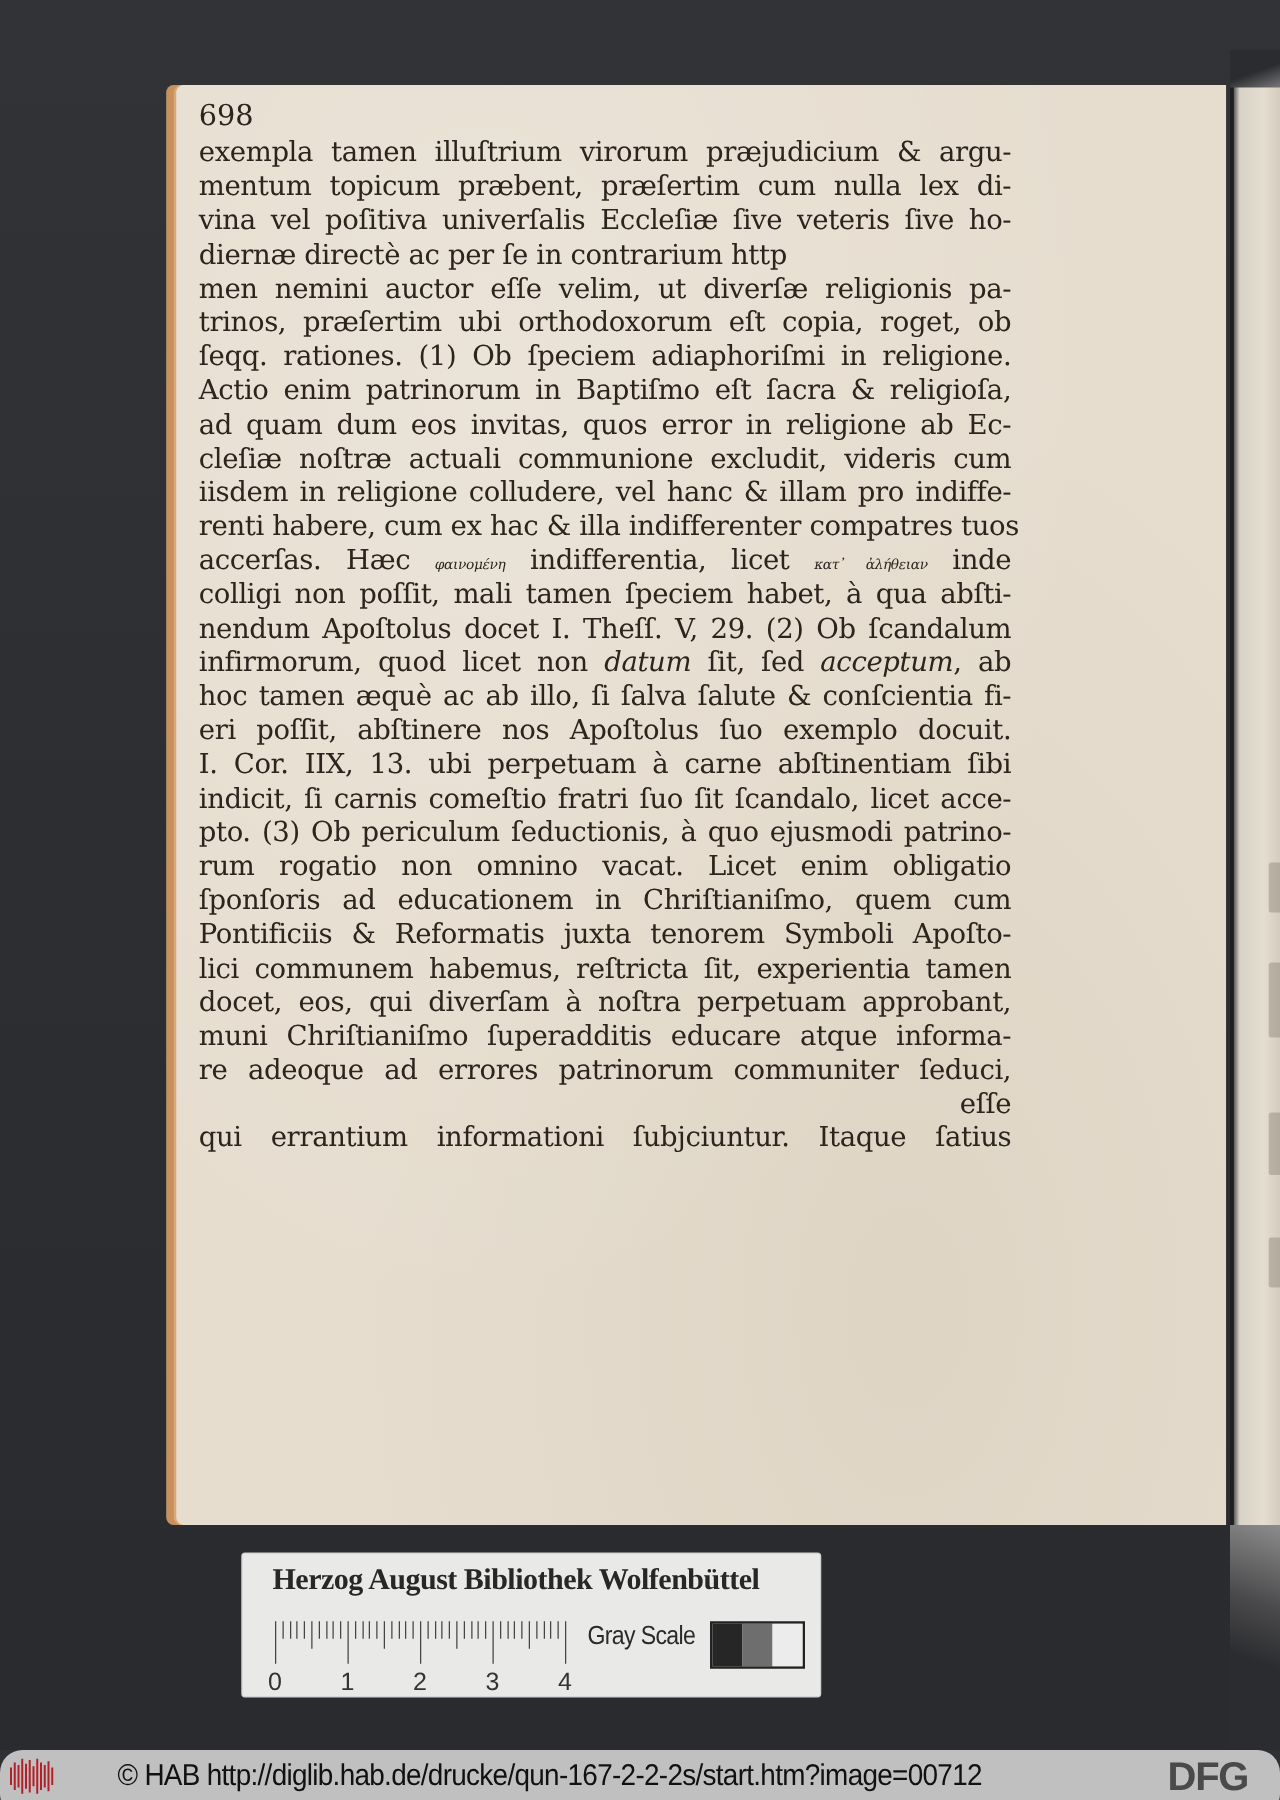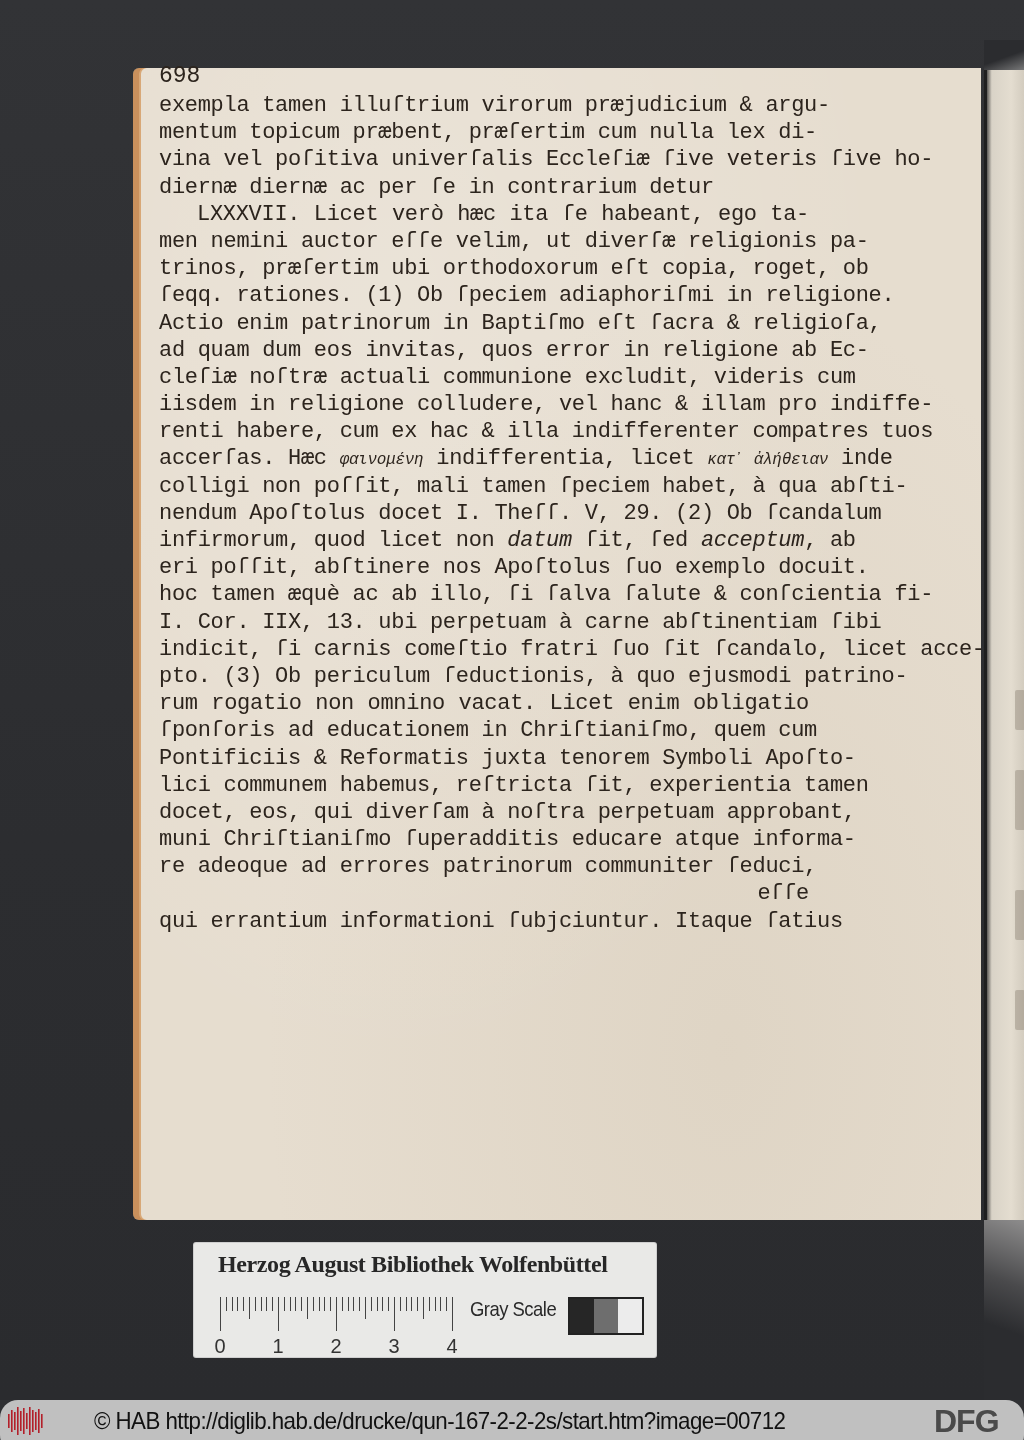--- a/index.html
+++ b/index.html
@@ -33,41 +33,40 @@
   .page {
     position: absolute; left: 133px; top: 68px; width: 848px; height: 1152px;
     background: #e6ddcf;
     background-image:
       radial-gradient(ellipse at 30% 20%, rgba(255,255,255,0.18), transparent 60%),
       radial-gradient(ellipse at 70% 85%, rgba(190,175,150,0.18), transparent 55%);
     border-radius: 6px 0 0 6px;
     box-shadow: inset 6px 0 0 #c9905c, inset 8px 0 0 #d8a877;
   }
   .page-text {
-    position: absolute; left: 159px; top: 60px; width: 650px;
+    position: absolute; left: 159px; top: 77px; width: 650px;
     color: #2c241d;
-    font-family: Liberation Mono, monospace;
   }
   .running-head {
     position: relative; height: 32px; font-size: 23px; line-height: 32px;
   }
   .page-number { position: absolute; left: 0; top: 0; }
   .chapter-title {
     position: absolute; left: 174px; top: 0; letter-spacing: 1px;
     font-variant: small-caps; font-size: 24px;
   }
   .line {
     height: 27.2px; line-height: 27.2px; font-size: 22px; white-space: nowrap;
     text-align: justify; text-align-last: justify; letter-spacing: -0.3px;
   }
   .line.last { text-align-last: left; }
   .line.indent { padding-left: 38px; }
   .line.right { text-align: right; text-align-last: right; }
   .ital { font-style: italic; }
-  .greek { font-style: italic; font-size: 16px; }
+  .greek { font-style: italic; font-size: 11px; }
 
   
   .colorbar {
     position: absolute; left: 194px; top: 1243px; width: 462px; height: 114px;
     background: #e9e9e7; border-radius: 2px;
     box-shadow: 0 0 0 1px #cfcfcf;
     font-family: "Liberation Serif", serif;
   }
   .colorbar-title {
     position: absolute; left: 24px; top: 8px; font-size: 24px; font-weight: bold; color: #272727;
@@ -121,36 +120,35 @@
 <div class="page"></div>
 
 <div class="page-text">
   <div class="running-head">
     <span class="page-number">698</span>
   </div>
   <div id="lines">
       <div class="line">exempla tamen illuſtrium virorum præjudicium &amp; argu-</div>
       <div class="line">mentum topicum præbent, præſertim cum nulla lex di-</div>
       <div class="line">vina vel poſitiva univerſalis Eccleſiæ ſive veteris ſive ho-</div>
-      <div class="line last">diernæ diernæ ac per ſe in contrarium detur</div>
-      <div class="line indent">LXXXVII.  Licet verò hæc ita ſe habeant, ego ta-</div>
+      <div class="line last">diernæ directè ac per ſe in contrarium http</div>
       <div class="line">men nemini auctor eſſe velim, ut diverſæ religionis pa-</div>
       <div class="line">trinos, præſertim ubi orthodoxorum eſt copia, roget, ob</div>
       <div class="line">ſeqq. rationes. (1) Ob ſpeciem adiaphoriſmi in religione.</div>
       <div class="line">Actio enim patrinorum in Baptiſmo eſt ſacra &amp; religioſa,</div>
       <div class="line">ad quam dum eos invitas, quos error in religione ab Ec-</div>
       <div class="line">cleſiæ noſtræ actuali communione excludit, videris cum</div>
       <div class="line">iisdem in religione colludere, vel hanc &amp; illam pro indiffe-</div>
       <div class="line">renti habere, cum ex hac &amp; illa indifferenter compatres tuos</div>
       <div class="line"><span>accerſas. Hæc </span><span class="greek">φαινομένη</span><span> indifferentia, licet </span><span class="greek">κατ᾽ ἀλήθειαν</span><span> inde</span></div>
       <div class="line">colligi non poſſit, mali tamen ſpeciem habet, à qua abſti-</div>
       <div class="line">nendum Apoſtolus docet I. Theſſ. V, 29. (2) Ob ſcandalum</div>
       <div class="line"><span>infirmorum, quod licet non </span><span class="ital">datum</span><span> ſit, ſed </span><span class="ital">acceptum</span><span>, ab</span></div>
+      <div class="line">hoc tamen æquè ac ab illo, ſi ſalva ſalute &amp; conſcientia fi-</div>
       <div class="line">eri poſſit, abſtinere nos Apoſtolus ſuo exemplo docuit.</div>
-      <div class="line">hoc tamen æquè ac ab illo, ſi ſalva ſalute &amp; conſcientia fi-</div>
       <div class="line">I. Cor. IIX, 13. ubi perpetuam à carne abſtinentiam ſibi</div>
       <div class="line">indicit, ſi carnis comeſtio fratri ſuo ſit ſcandalo, licet acce-</div>
       <div class="line">pto. (3) Ob periculum ſeductionis, à quo ejusmodi patrino-</div>
       <div class="line">rum rogatio non omnino vacat.  Licet enim obligatio</div>
       <div class="line">ſponſoris ad educationem in Chriſtianiſmo, quem cum</div>
       <div class="line">Pontificiis &amp; Reformatis juxta tenorem Symboli Apoſto-</div>
       <div class="line">lici communem habemus, reſtricta ſit, experientia tamen</div>
       <div class="line">docet, eos, qui diverſam à noſtra perpetuam approbant,</div>
       <div class="line">muni Chriſtianiſmo ſuperadditis educare atque informa-</div>
       <div class="line">re adeoque ad errores patrinorum communiter ſeduci,</div>

